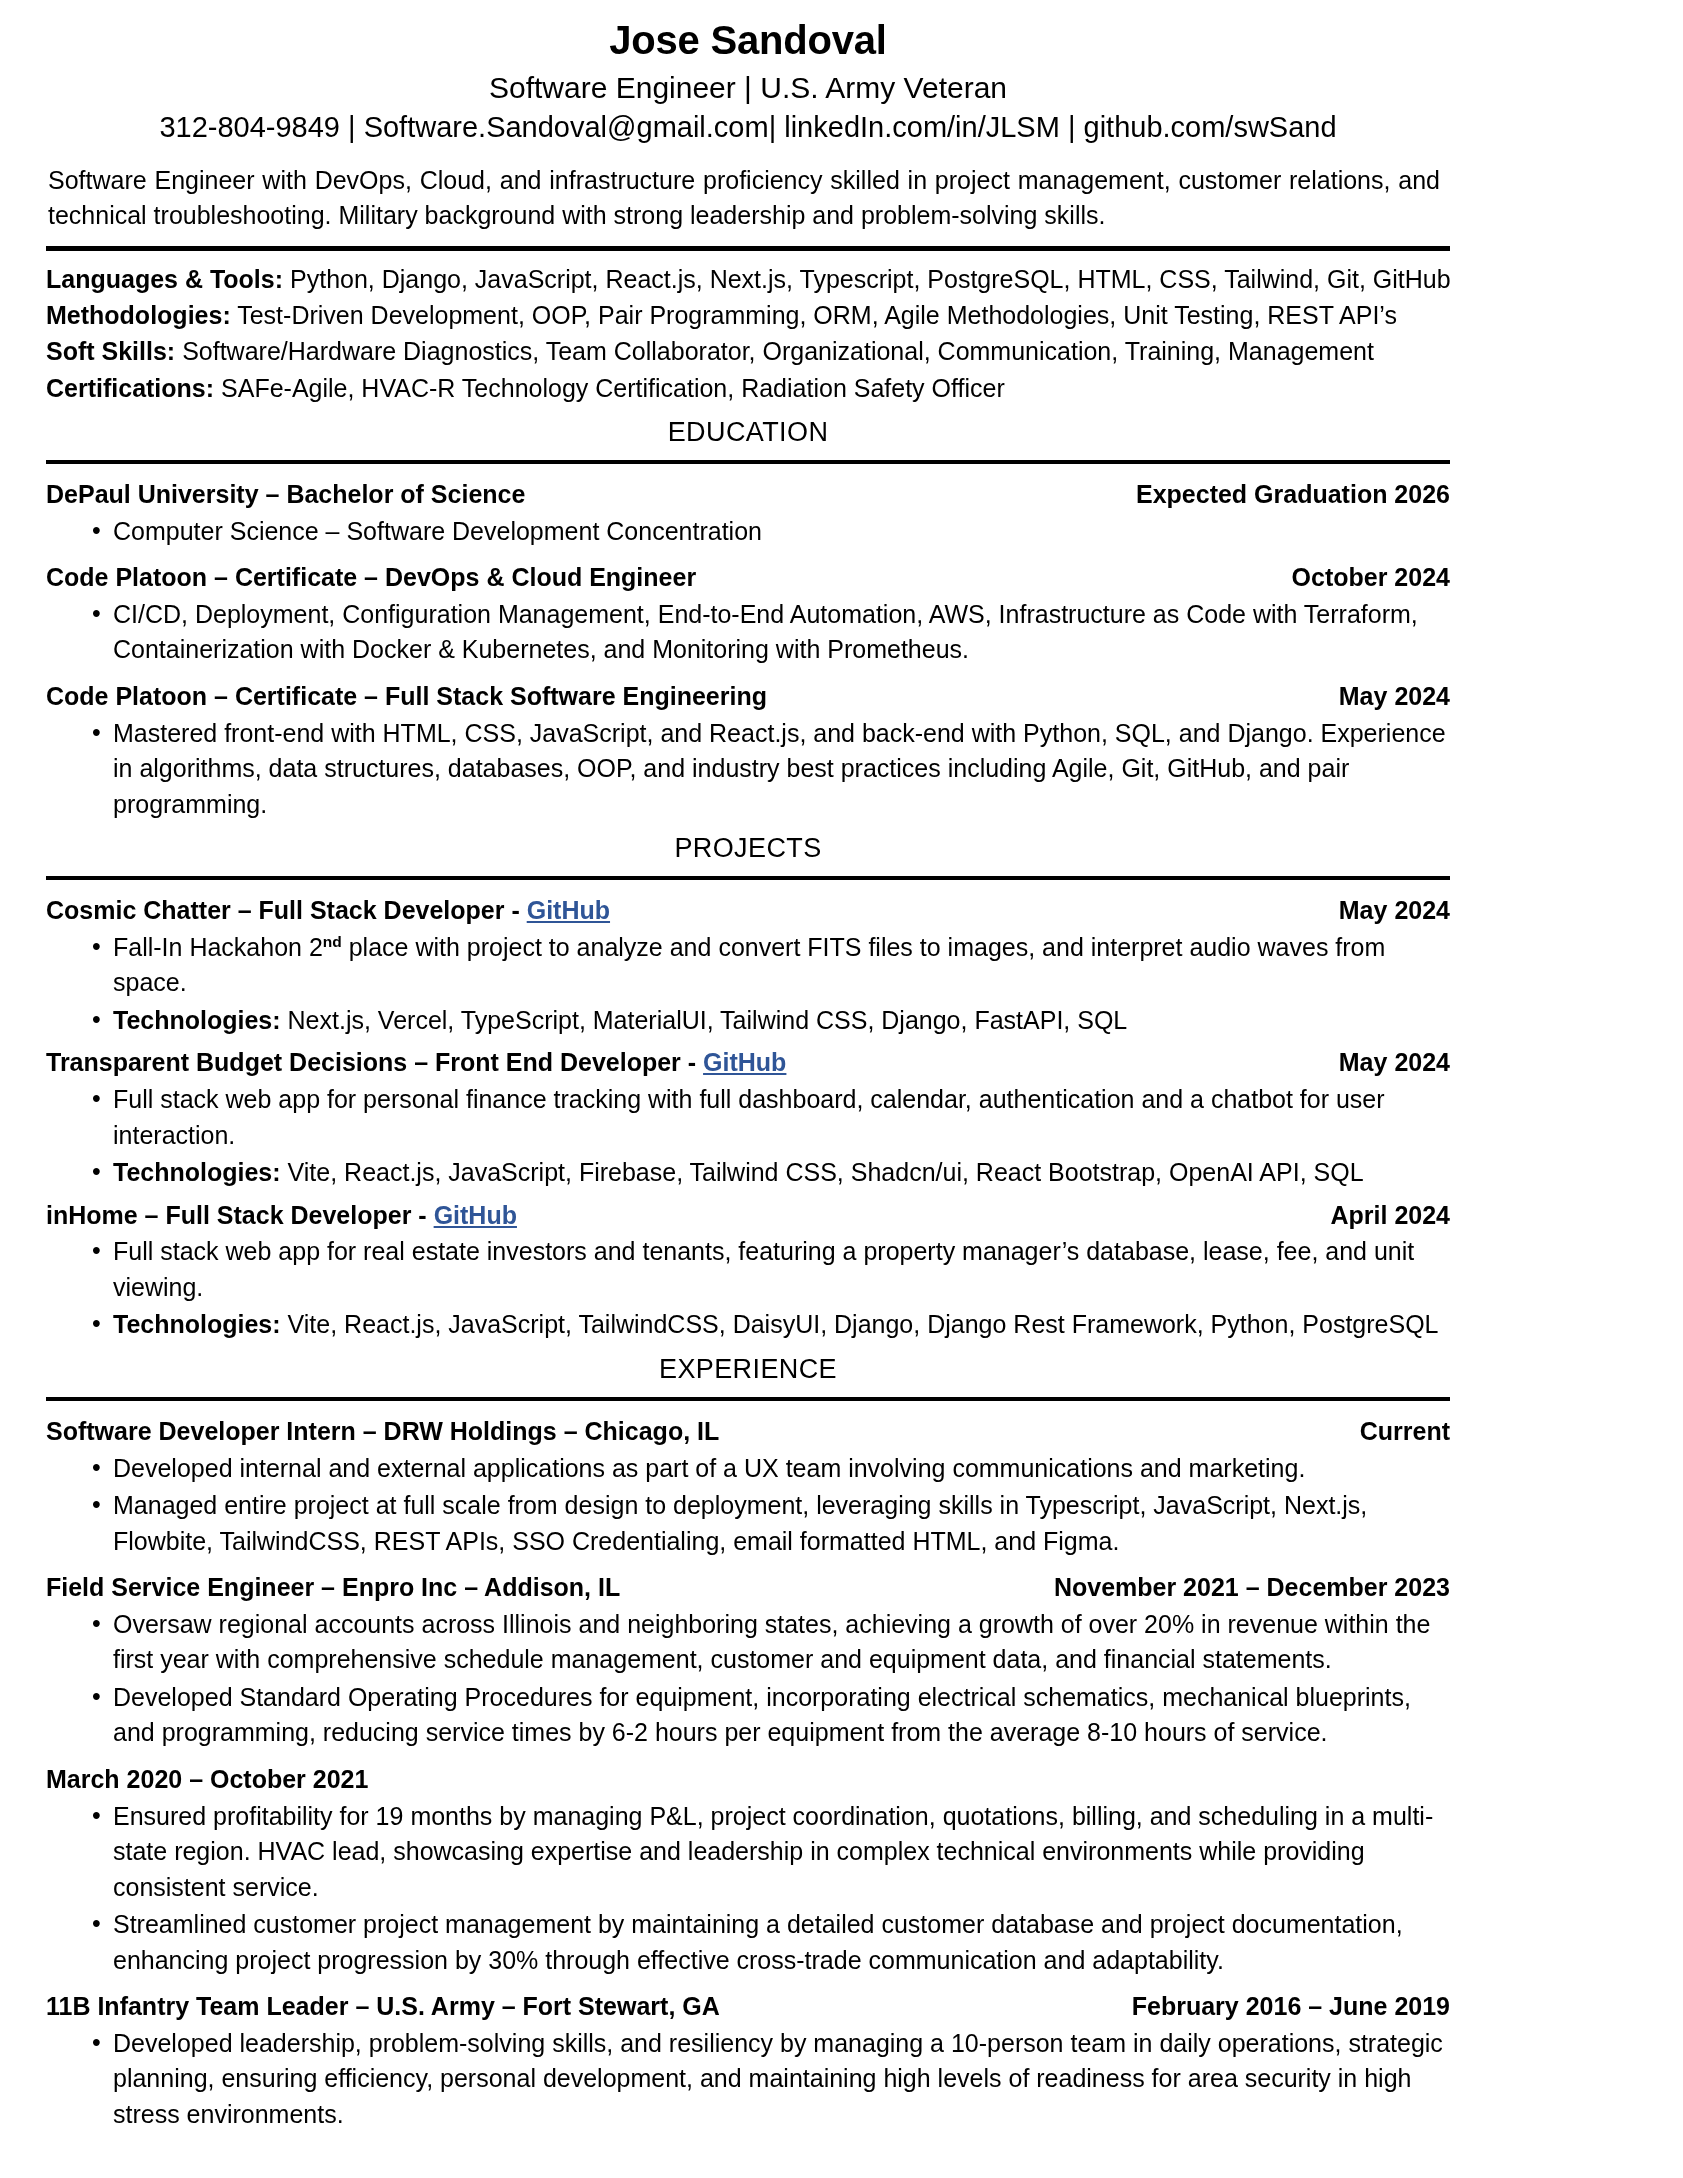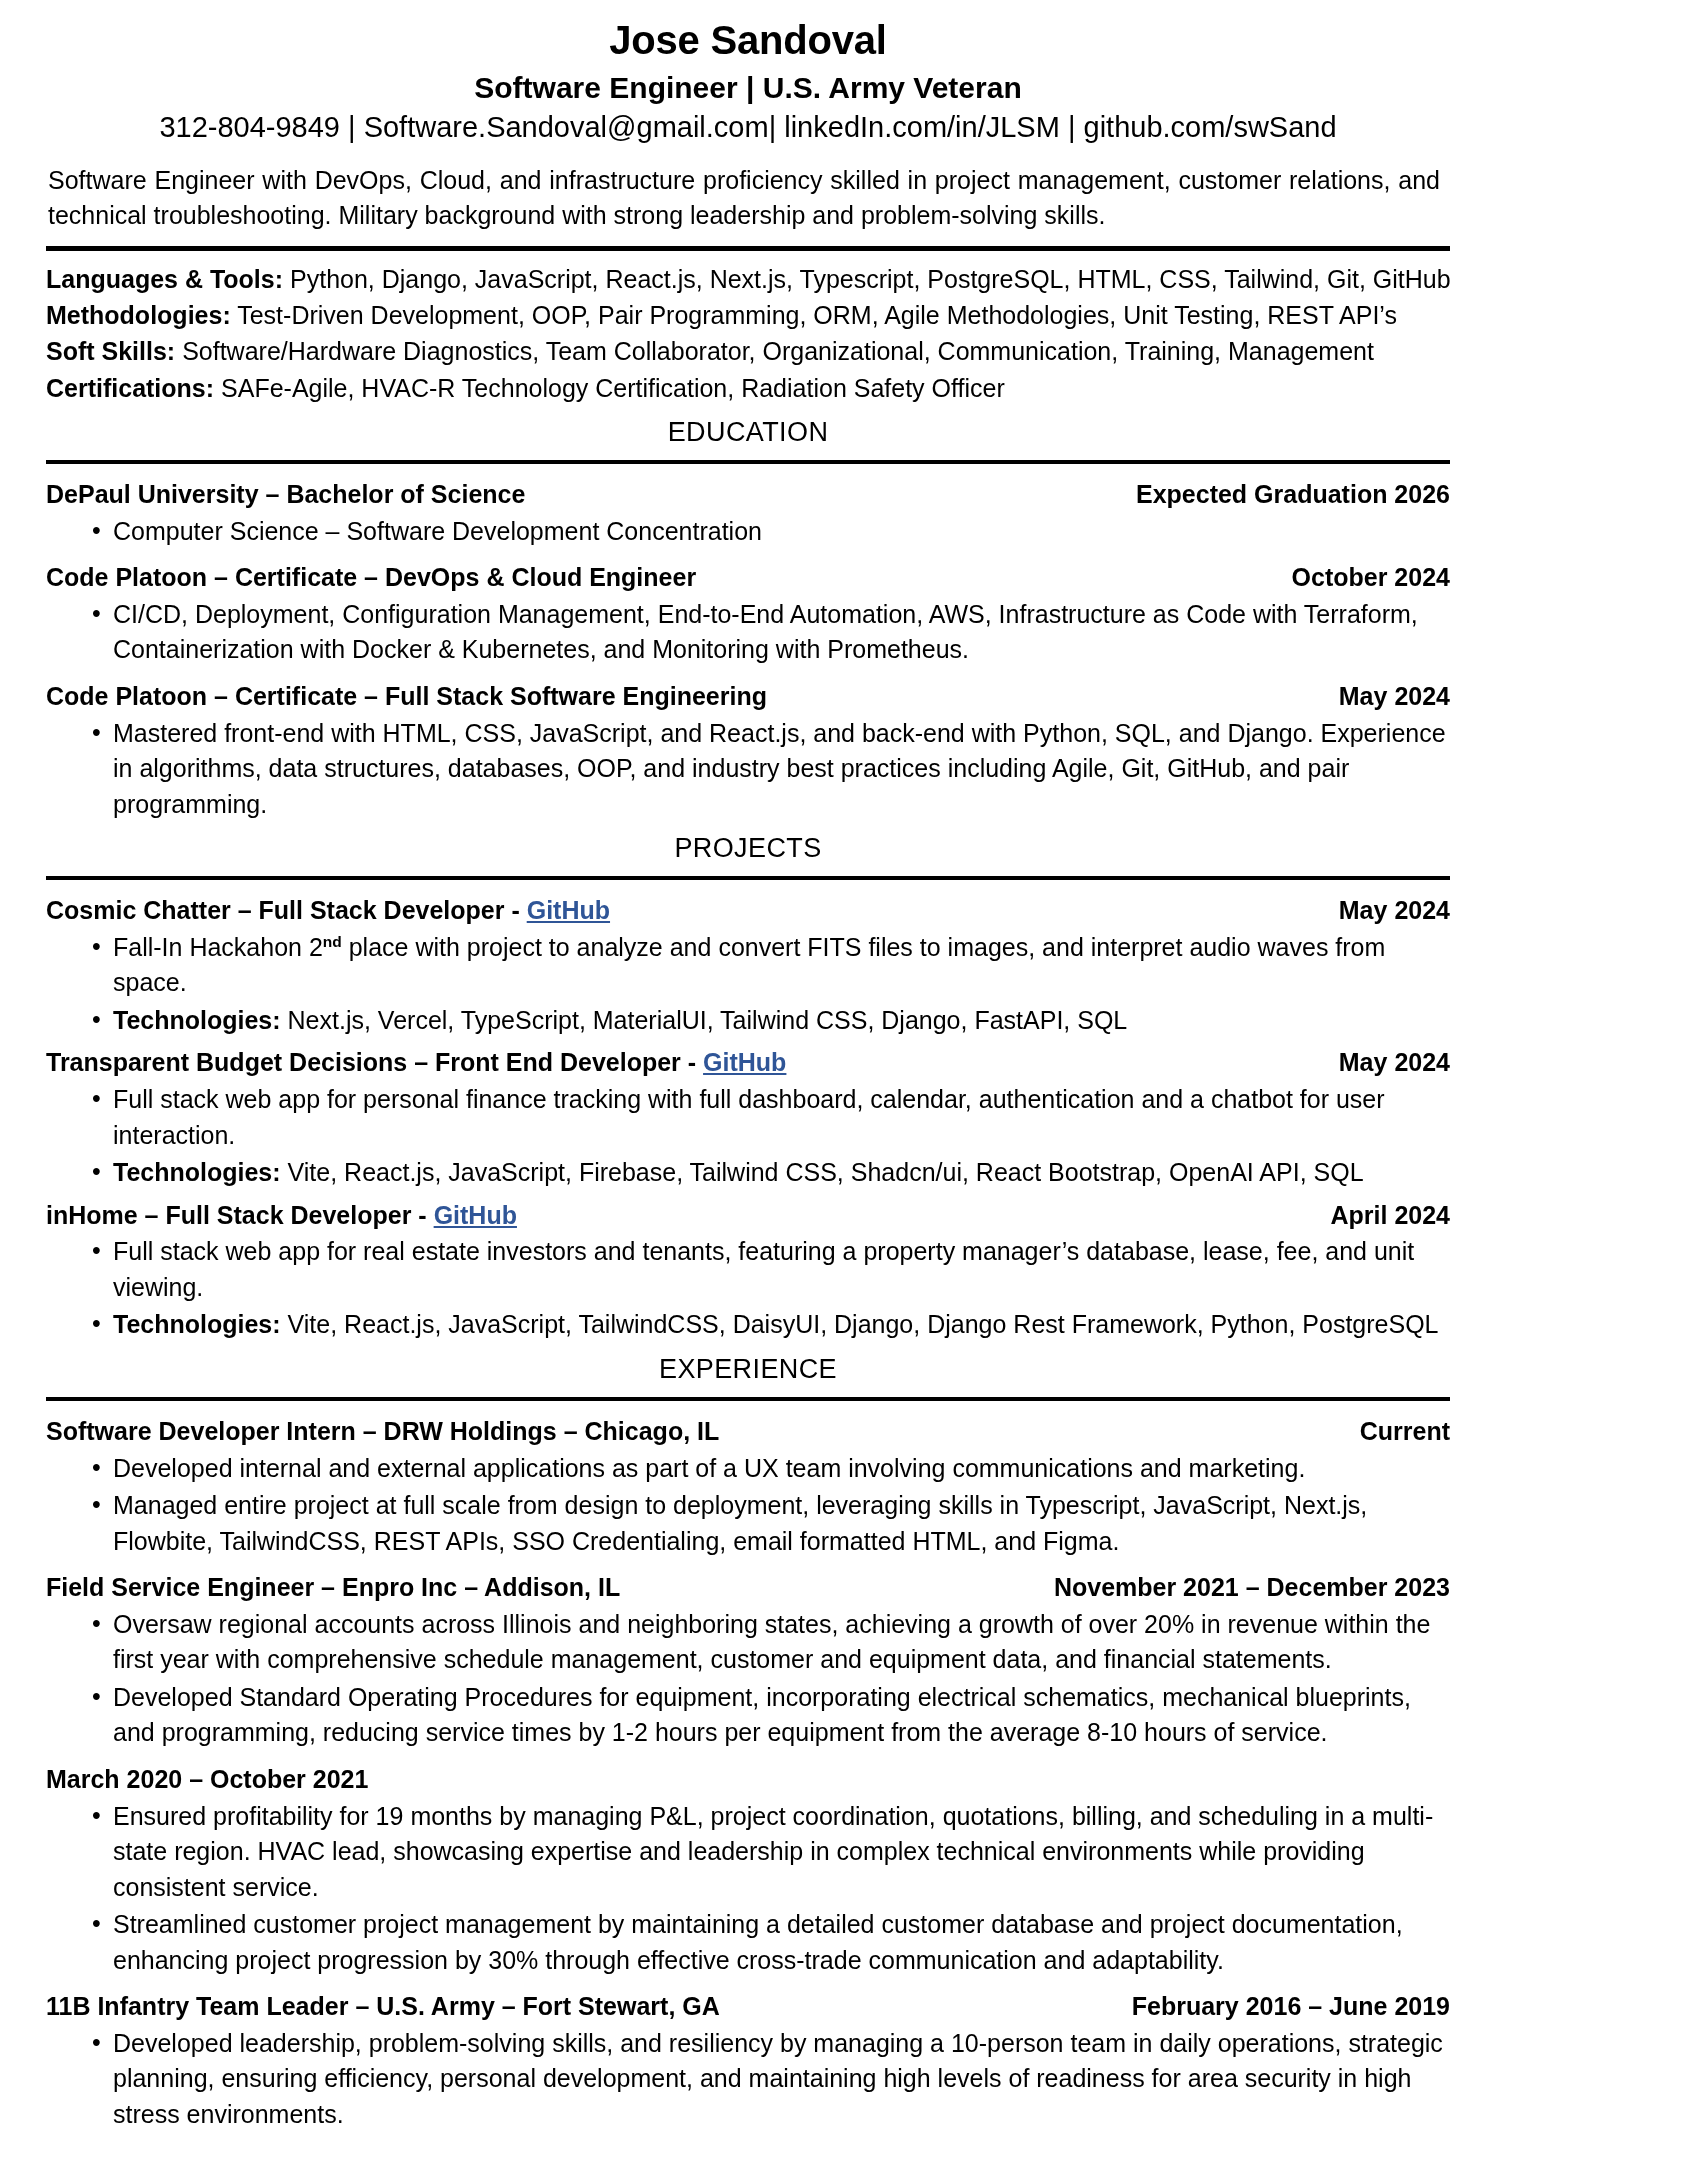--- a/index.html
+++ b/index.html
@@ -28,21 +28,21 @@
   .hdr { text-align: center; }
   .hdr-name {
     font-size: 40px;
     font-weight: bold;
     line-height: 1.22;
     letter-spacing: -0.2px;
     margin-top: 6px;
   }
   .hdr-title {
     font-size: 30px;
-    font-weight: bold;
+    font-weight: normal;
     line-height: 1.25;
     margin-top: 4px;
   }
   .hdr-contact {
     font-size: 29px;
     font-weight: normal;
     line-height: 1.3;
     margin-top: 3px;
     white-space: nowrap;
   }
@@ -242,21 +242,21 @@
       <li>Developed internal and external applications as part of a UX team involving communications and marketing.</li>
       <li>Managed entire project at full scale from design to deployment, leveraging skills in Typescript, JavaScript, Next.js, Flowbite, TailwindCSS, REST APIs, SSO Credentialing, email formatted HTML, and Figma.</li>
     </ul>
 
     <div class="entry">
       <span class="entry-left">Field Service Engineer – Enpro Inc – Addison, IL</span>
       <span class="entry-right">November 2021 – December 2023</span>
     </div>
     <ul class="blist">
       <li>Oversaw regional accounts across Illinois and neighboring states, achieving a growth of over 20% in revenue within the first year with comprehensive schedule management, customer and equipment data, and financial statements.</li>
-      <li>Developed Standard Operating Procedures for equipment, incorporating electrical schematics, mechanical blueprints, and programming, reducing service times by 1-2 hours per equipment from the average 8-10 hours of service.</li>
+      <li>Developed Standard Operating Procedures for equipment, incorporating electrical schematics, mechanical blueprints, and programming, reducing service times by 6-2 hours per equipment from the average 8-10 hours of service.</li>
     </ul>
 
     <div class="entry">
       <span class="entry-right">March 2020 – October 2021</span>
     </div>
     <ul class="blist">
       <li>Ensured profitability for 19 months by managing P&amp;L, project coordination, quotations, billing, and scheduling in a multi-state region. HVAC lead, showcasing expertise and leadership in complex technical environments while providing consistent service.</li>
       <li>Streamlined customer project management by maintaining a detailed customer database and project documentation, enhancing project progression by 30% through effective cross-trade communication and adaptability.</li>
     </ul>
 

